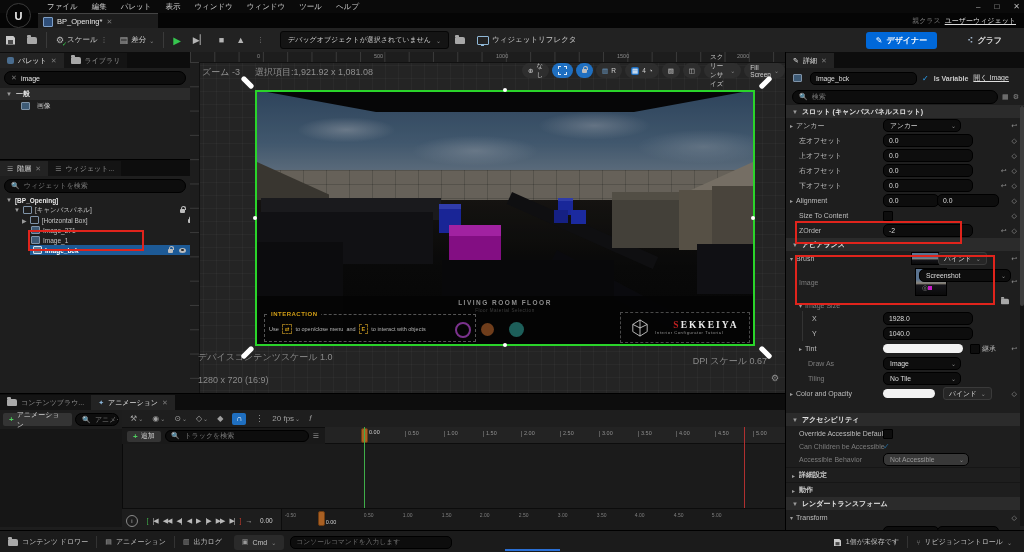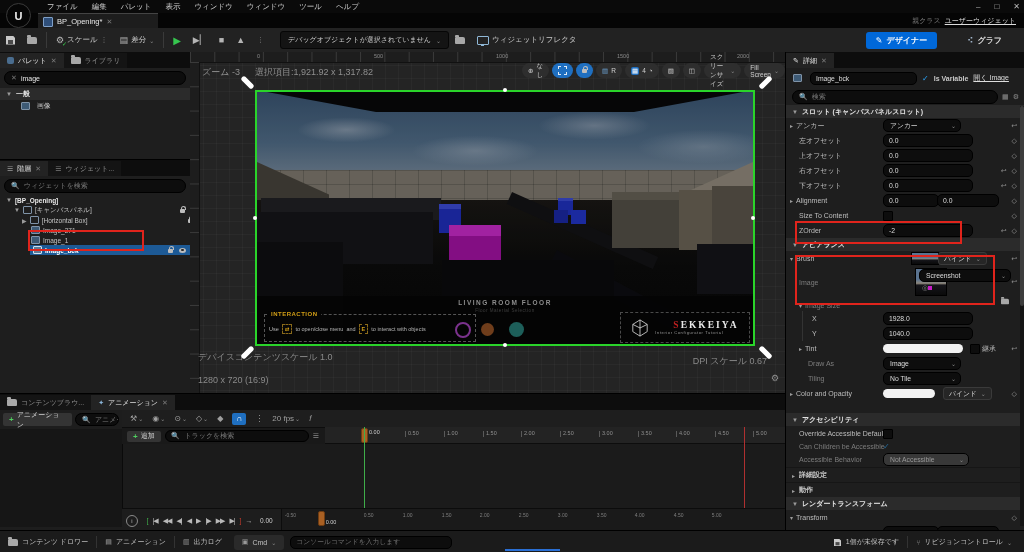--- a/index.html
+++ b/index.html
@@ -296,21 +296,21 @@
   <div class="abs canvas">
     <div class="hruler">
       <span class="rtick" style="left:67px;">0</span>
       <span class="rtick" style="left:184px;">500</span>
       <span class="rtick" style="left:306px;">1000</span>
       <span class="rtick" style="left:427px;">1500</span>
       <span class="rtick" style="left:547px;">2000</span>
     </div>
     <div class="vruler"></div>
     <span class="abs" style="left:12px;top:14px;font-size:9px;color:#8f8f8f;">ズーム -3</span>
-    <span class="abs" style="left:65px;top:14px;font-size:9px;color:#8f8f8f;">選択項目:1,921.92 x 1,317.82</span>
+    <span class="abs" style="left:65px;top:14px;font-size:9px;color:#8f8f8f;">選択項目:1,921.92 x 1,081.08</span>
 
     <div class="abs flex" style="left:332px;top:11px;gap:3px;">
       <div class="vp-btn">
         <span>⊕</span>
           <span>なし</span>
       </div>
       <div class="vp-btn vp-on">
         <span style="width:7px;height:7px;border:1px dashed #dfeaf5;"></span>
       </div>
       <div class="vp-btn vp-on">

